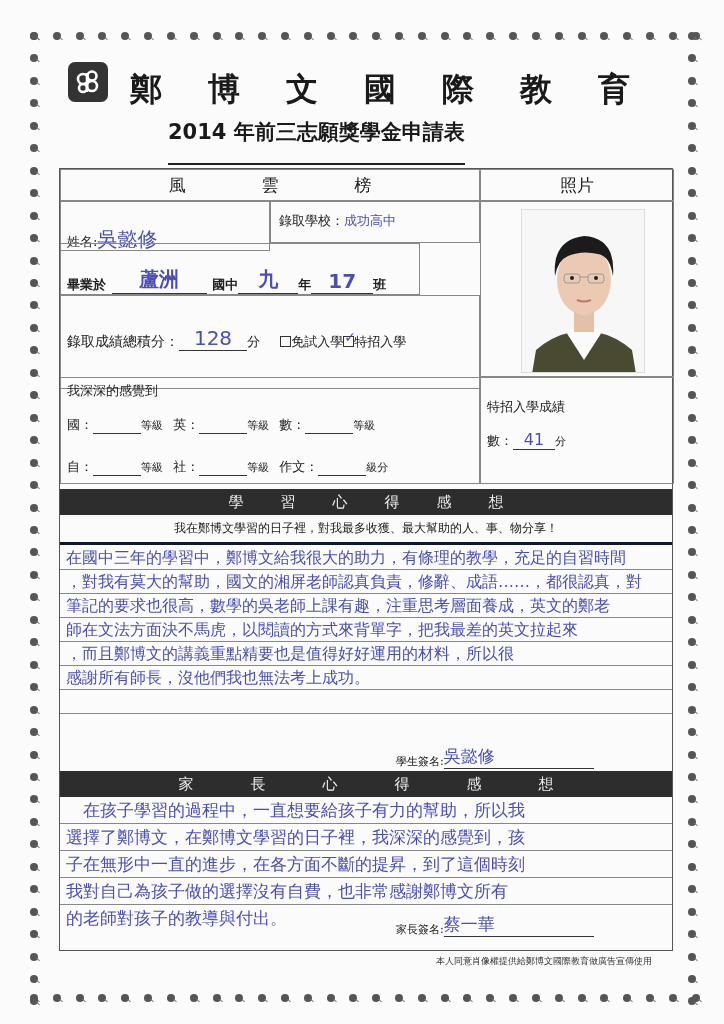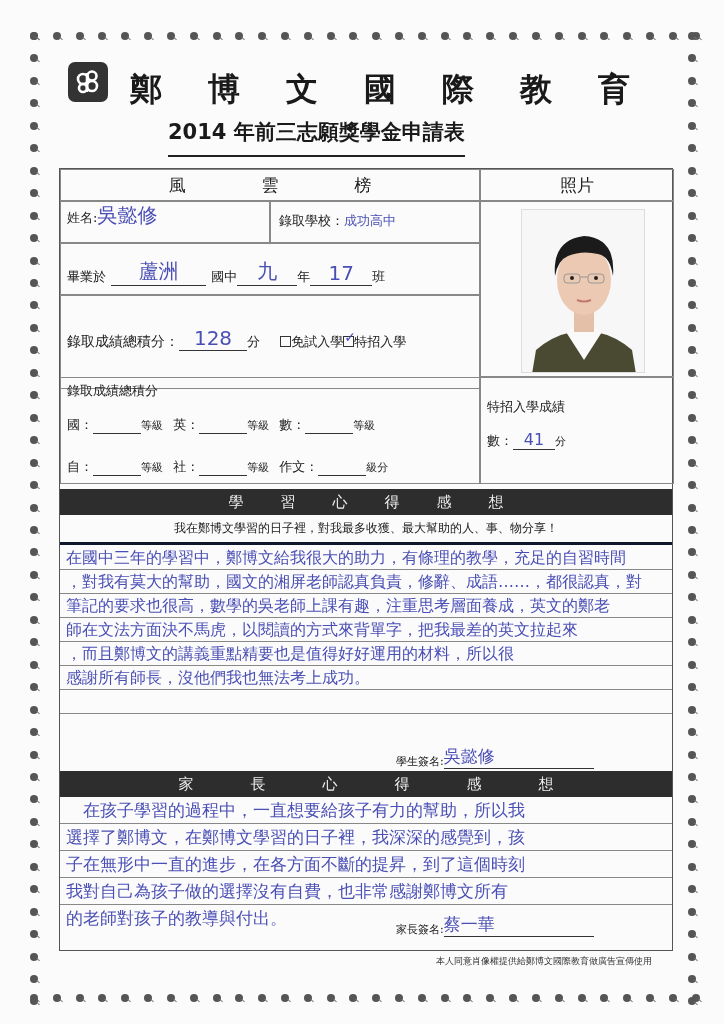--- a/index.html
+++ b/index.html
@@ -11,21 +11,21 @@
   .dots-bottom { top: 994px; }
   .dots-left, .dots-right { position: absolute; top: 32px; width: 12px; height: 974px; display: flex; flex-direction: column; justify-content: space-between; }
   .dots-left { left: 30px; }
   .dots-right { left: 688px; }
   .dot { width: 8px; height: 8px; border-radius: 50%; background: #555; position: relative; }
   .dot::after { content: ""; position: absolute; left: 6px; top: 6px; width: 4px; height: 1px; background: #777; transform: rotate(40deg); }
 
   .logo { position: absolute; left: 68px; top: 62px; width: 40px; height: 40px; background: #333; border-radius: 7px; display: flex; align-items: center; justify-content: center; }
   .logo svg { width: 30px; height: 30px; }
   .brand { position: absolute; left: 130px; top: 68px; width: 500px; display: flex; justify-content: space-between; font-size: 32px; font-weight: bold; font-family: "DejaVu Sans", sans-serif; letter-spacing: 0; }
-  .subtitle { position: absolute; left: 168px; top: 118px; font-size: 21px; font-weight: bold; font-family: "DejaVu Sans", sans-serif; border-bottom: 2px solid #222; padding-bottom: 9px; }
+  .subtitle { position: absolute; left: 168px; top: 118px; font-size: 21px; font-weight: bold; font-family: "DejaVu Sans", sans-serif; border-bottom: 2px solid #222; padding-bottom: 17px; }
 
   .form { position: absolute; left: 59px; top: 168px; width: 614px; height: 783px; border: 1.5px solid #555; }
   .cell { position: absolute; border: 1px solid #888; }
   .label { font-size: 13px; color: #222; }
   .hand { color: #4a4fb5; font-family: "DejaVu Sans", sans-serif; }
   .uline { display: inline-block; border-bottom: 1px solid #333; text-align: center; vertical-align: bottom; }
   .small { font-size: 11px; }
 
   .hdr-title { display: flex; justify-content: space-around; align-items: center; height: 100%; font-size: 17px; padding: 0 70px; }
 
@@ -223,28 +223,28 @@
 
   <div class="cell" style="left:0;top:0;width:420px;height:32px;">
     <div class="hdr-title">
       <span>風</span>
       <span>雲</span>
       <span>榜</span>
     </div>
   </div>
   <div class="cell" style="left:420px;top:0;width:194px;height:32px;display:flex;align-items:center;justify-content:center;font-size:17px;">照片</div>
 
-  <div class="cell" style="left:0;top:32px;width:210px;height:42px;padding:0 6px;">
+  <div class="cell" style="left:0;top:32px;width:210px;height:42px;padding:24px 6px;">
     <span class="label">姓名:</span><span class="hand" style="font-size:20px;">吳懿修</span>
   </div>
   <div class="cell" style="left:210px;top:32px;width:210px;height:42px;padding:8px 8px;">
     <span class="label">錄取學校：</span><span class="hand" style="font-size:13px;">成功高中</span>
   </div>
 
-  <div class="cell" style="left:0;top:74px;width:420px;height:52px;padding:14px 6px;white-space:nowrap;">
+  <div class="cell" style="left:0;top:74px;width:360px;height:52px;padding:22px 6px;white-space:nowrap;font-weight:bold;">
     <span class="label">畢業於</span>
     <span class="uline hand" style="width:95px;font-size:20px;">蘆洲</span>
     <span class="label">國中</span><span class="uline hand" style="width:60px;font-size:20px;">九</span><span class="label">年</span><span class="uline hand" style="width:62px;font-size:20px;">17</span><span class="label">班</span>
   </div>
 
   <div class="cell" style="left:0;top:126px;width:420px;height:94px;padding:30px 6px;white-space:nowrap;">
     <span class="label" style="font-size:14px;">錄取成績總積分：</span><span class="uline hand" style="width:68px;font-size:20px;">128</span><span class="label">分</span>
     <span style="display:inline-block;width:10px;"></span>
     <span style="display:inline-block;width:11px;height:11px;border:1px solid #333;vertical-align:-1px;"></span><span class="label">免試入學</span><span style="display:inline-block;width:11px;height:11px;border:1px solid #333;vertical-align:-1px;position:relative;"><span class="hand" style="position:absolute;left:0;top:-8px;font-size:14px;">✓</span></span><span class="label">特招入學</span>
   </div>
@@ -262,21 +262,21 @@
         <rect x="66" y="64" width="16" height="9" rx="3" fill="none" stroke="#999" stroke-width="1"></rect>
         <line x1="58" y1="67" x2="66" y2="67" stroke="#999" stroke-width="1"></line>
         <circle cx="50" cy="68" r="2" fill="#222"></circle>
         <circle cx="74" cy="68" r="2" fill="#222"></circle>
         <path d="M55 90 Q62 93 69 90" stroke="#c07a70" stroke-width="2" fill="none"></path>
       </svg>
     </div>
   </div>
 
   <div class="cell" style="left:0;top:208px;width:420px;height:107px;padding:4px 6px;">
-    <div class="label">錄取成績總積分</div>
+    <div class="label">我深深的感覺到</div>
     <div style="margin-top:14px;white-space:nowrap;">
       <span class="label">國：</span><span class="uline" style="width:48px;height:14px;"></span><span class="small">等級</span>
       &nbsp;<span class="label">英：</span><span class="uline" style="width:48px;height:14px;"></span><span class="small">等級</span>
       &nbsp;<span class="label">數：</span><span class="uline" style="width:48px;height:14px;"></span><span class="small">等級</span>
     </div>
     <div style="margin-top:22px;white-space:nowrap;">
       <span class="label">自：</span><span class="uline" style="width:48px;height:14px;"></span><span class="small">等級</span>
       &nbsp;<span class="label">社：</span><span class="uline" style="width:48px;height:14px;"></span><span class="small">等級</span>
       &nbsp;<span class="label">作文：</span><span class="uline" style="width:48px;height:14px;"></span><span class="small">級分</span>
     </div>

